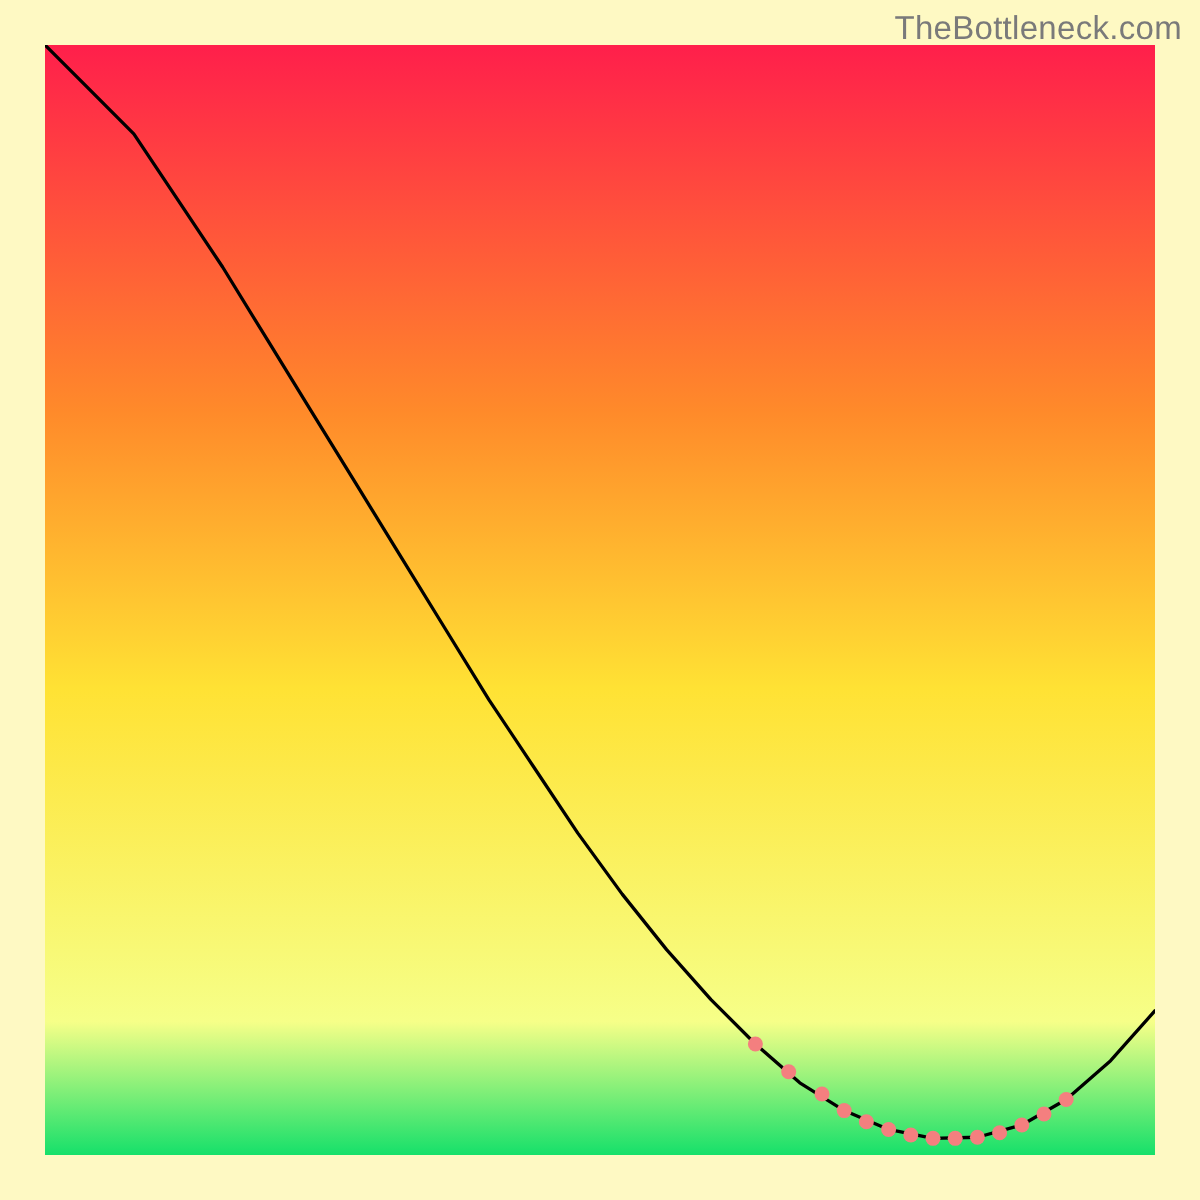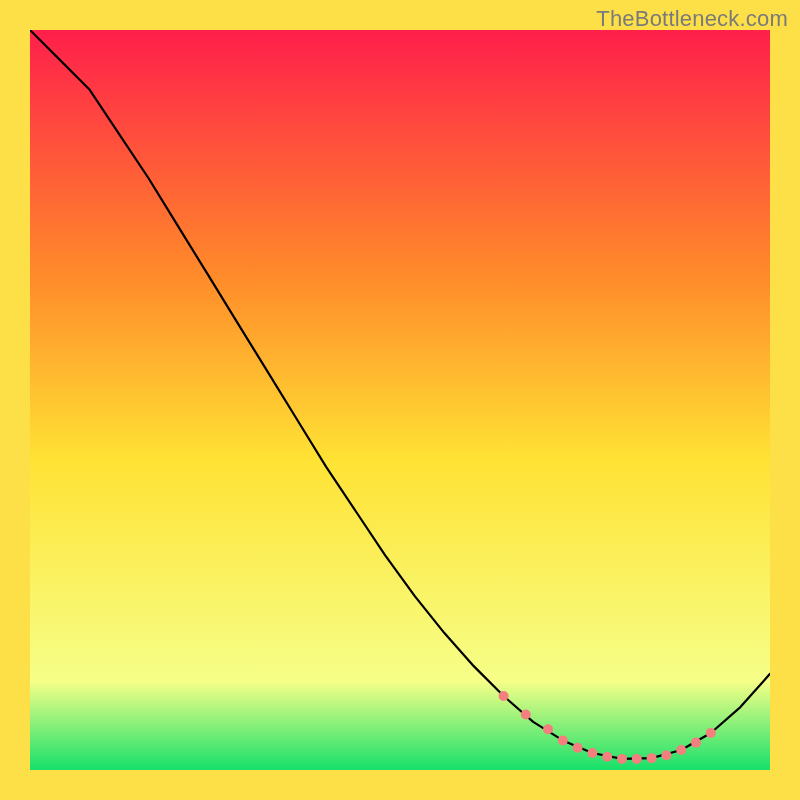--- a/index.html
+++ b/index.html
@@ -8,21 +8,21 @@
     width: 800px;
     height: 800px;
     background: #000;
     overflow: hidden;
     font-family: Arial, Helvetica, sans-serif;
   }
   .frame {
     position: relative;
     width: 800px;
     height: 800px;
-    background: #fde047;
+    background: #fef9c3;
   }
   .plot {
     position: absolute;
     left: 30px;
     top: 30px;
     width: 740px;
     height: 740px;
   }
   .watermark {
     position: absolute;

